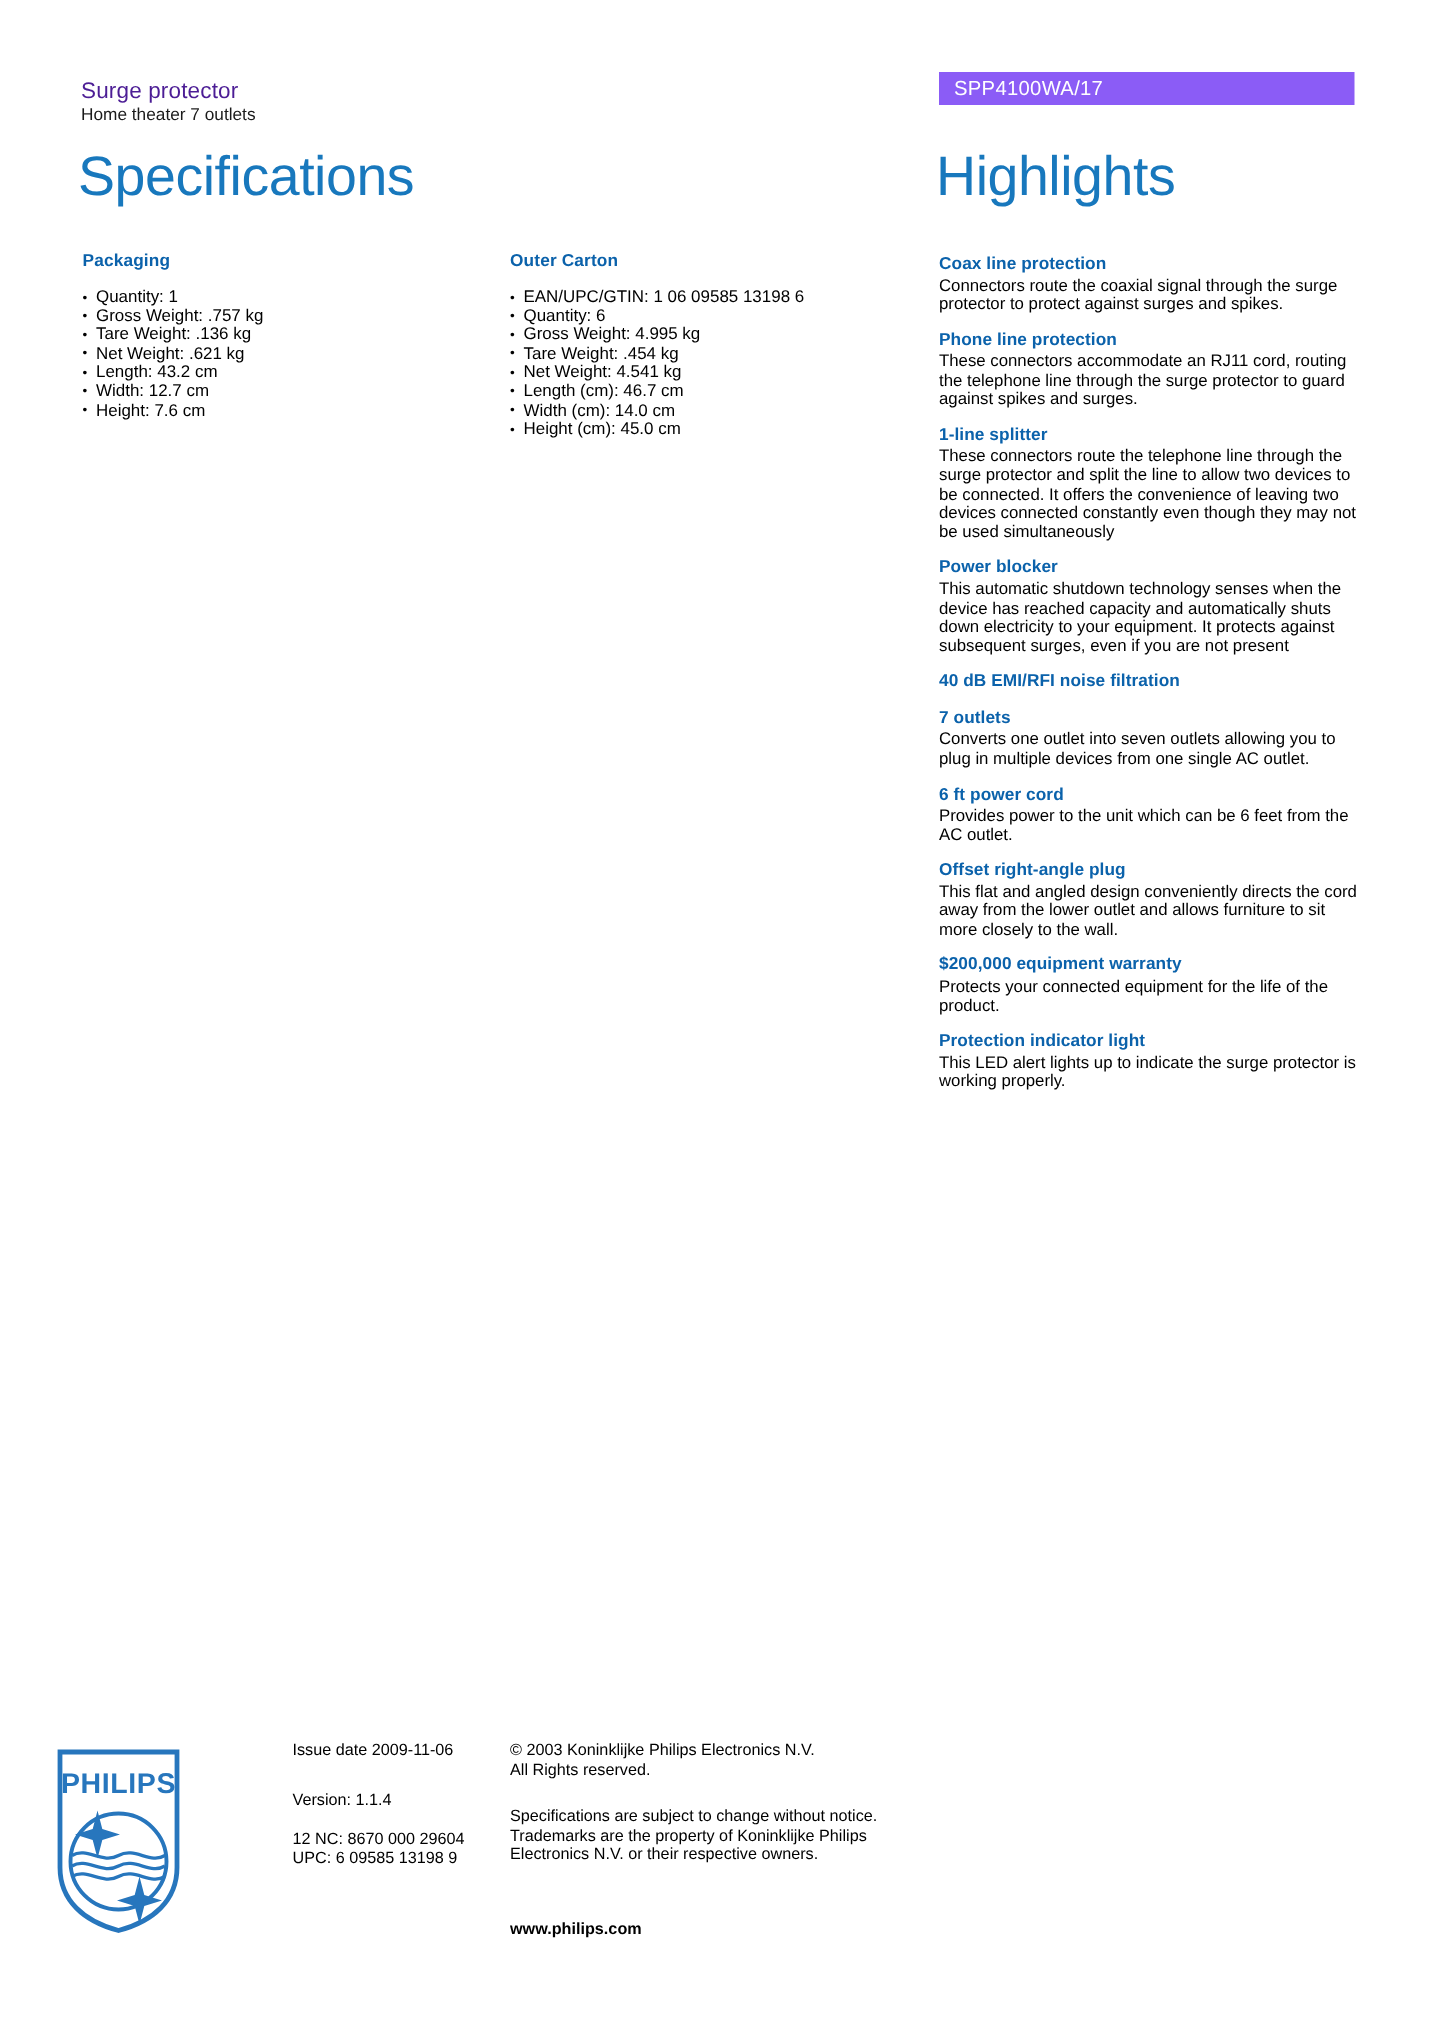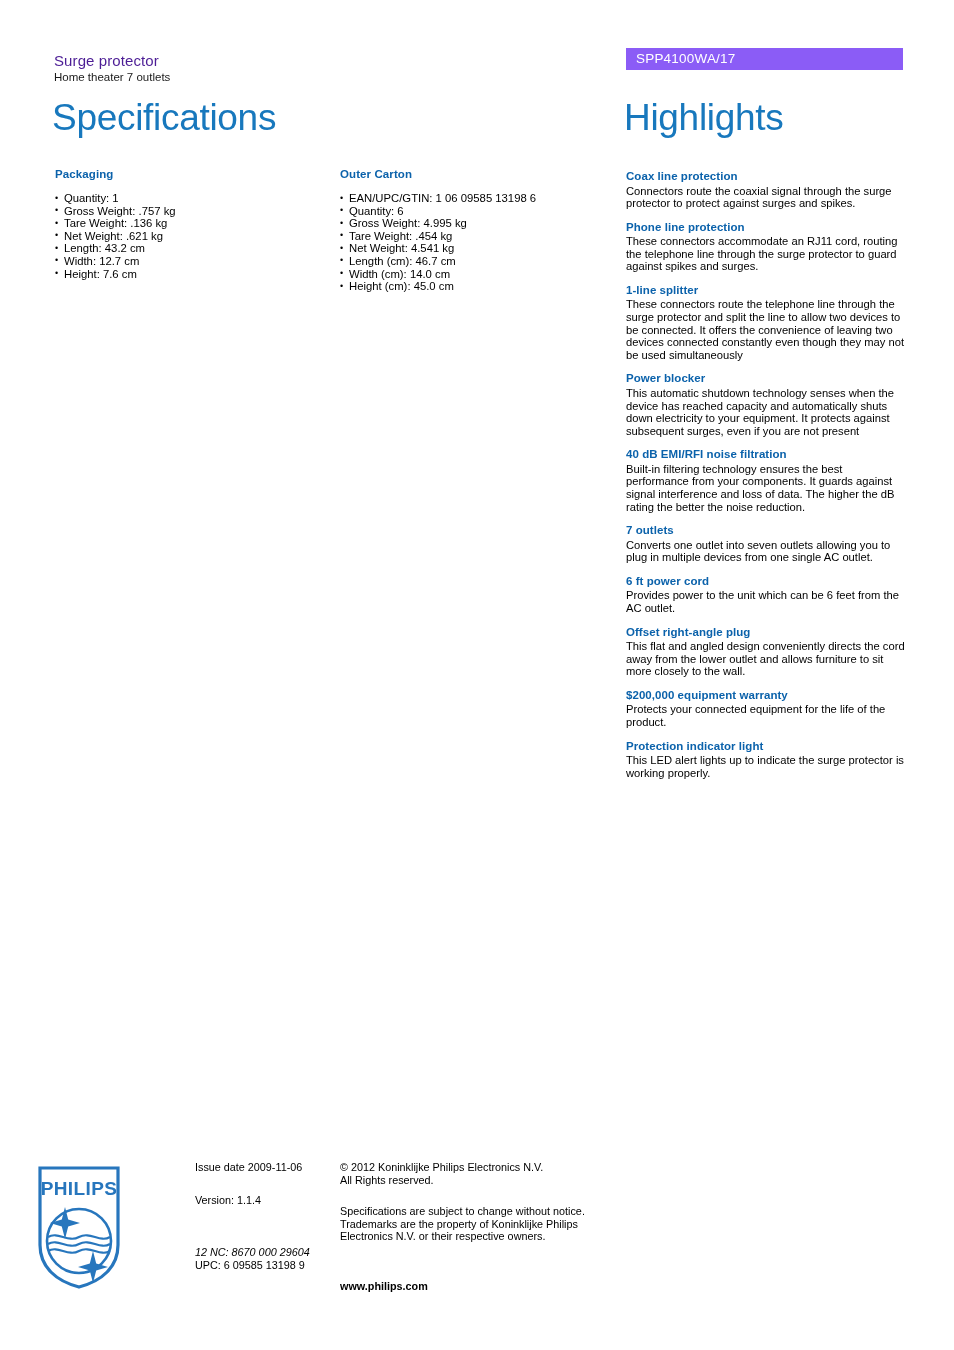--- a/index.html
+++ b/index.html
@@ -117,21 +117,21 @@
   .footer-col-a { position: absolute; left: 195px; top: 6px; width: 140px; }
   .footer-col-b { position: absolute; left: 340px; top: 6px; width: 270px; }
 
   .f-line {
     font-size: 10.8px;
     line-height: 12.6px;
     color: #000;
   }
   .f-gap-a { margin-top: 20px; }
   .f-gap-b { margin-top: 19px; }
-  .f-gap-c { margin-top: 40px; font-style: italic; }
+  .f-gap-c { margin-top: 14px; }
   .f-gap-d { margin-top: 37px; }
   .f-bold { font-weight: bold; }
 </style>
 </head>
 <body>
 
 <div class="page">
 
   <div class="product-title">Surge protector</div>
   <div class="product-subtitle">Home theater 7 outlets</div>
@@ -180,21 +180,20 @@
     <div class="hl-item">
       <div class="hl-title">1-line splitter</div>
       <div class="hl-desc">These connectors route the telephone line through the surge protector and split the line to allow two devices to be connected. It offers the convenience of leaving two devices connected constantly even though they may not be used simultaneously</div>
     </div>
     <div class="hl-item">
       <div class="hl-title">Power blocker</div>
       <div class="hl-desc">This automatic shutdown technology senses when the device has reached capacity and automatically shuts down electricity to your equipment. It protects against subsequent surges, even if you are not present</div>
     </div>
     <div class="hl-item">
       <div class="hl-title">40 dB EMI/RFI noise filtration</div>
-      <div class="hl-desc">Built-in filtering technology ensures the best performance from your components. It guards against signal interference and loss of data. The higher the dB rating the better the noise reduction.</div>
     </div>
     <div class="hl-item">
       <div class="hl-title">7 outlets</div>
       <div class="hl-desc">Converts one outlet into seven outlets allowing you to plug in multiple devices from one single AC outlet.</div>
     </div>
     <div class="hl-item">
       <div class="hl-title">6 ft power cord</div>
       <div class="hl-desc">Provides power to the unit which can be 6 feet from the AC outlet.</div>
     </div>
     <div class="hl-item">
@@ -231,21 +230,21 @@
     </div>
 
     <div class="footer-col-a">
       <div class="f-line">Issue date 2009-11-06</div>
       <div class="f-line f-gap-a">Version: 1.1.4</div>
       <div class="f-line f-gap-c">12 NC: 8670 000 29604</div>
       <div class="f-line">UPC: 6 09585 13198 9</div>
     </div>
 
     <div class="footer-col-b">
-      <div class="f-line">© 2012 Koninklijke Philips Electronics N.V.</div>
+      <div class="f-line">© 2003 Koninklijke Philips Electronics N.V.</div>
       <div class="f-line">All Rights reserved.</div>
       <div class="f-line f-gap-b">Specifications are subject to change without notice.</div>
       <div class="f-line">Trademarks are the property of Koninklijke Philips</div>
       <div class="f-line">Electronics N.V. or their respective owners.</div>
       <div class="f-line f-bold f-gap-d">www.philips.com</div>
     </div>
 
   </div>
 
 </div>

